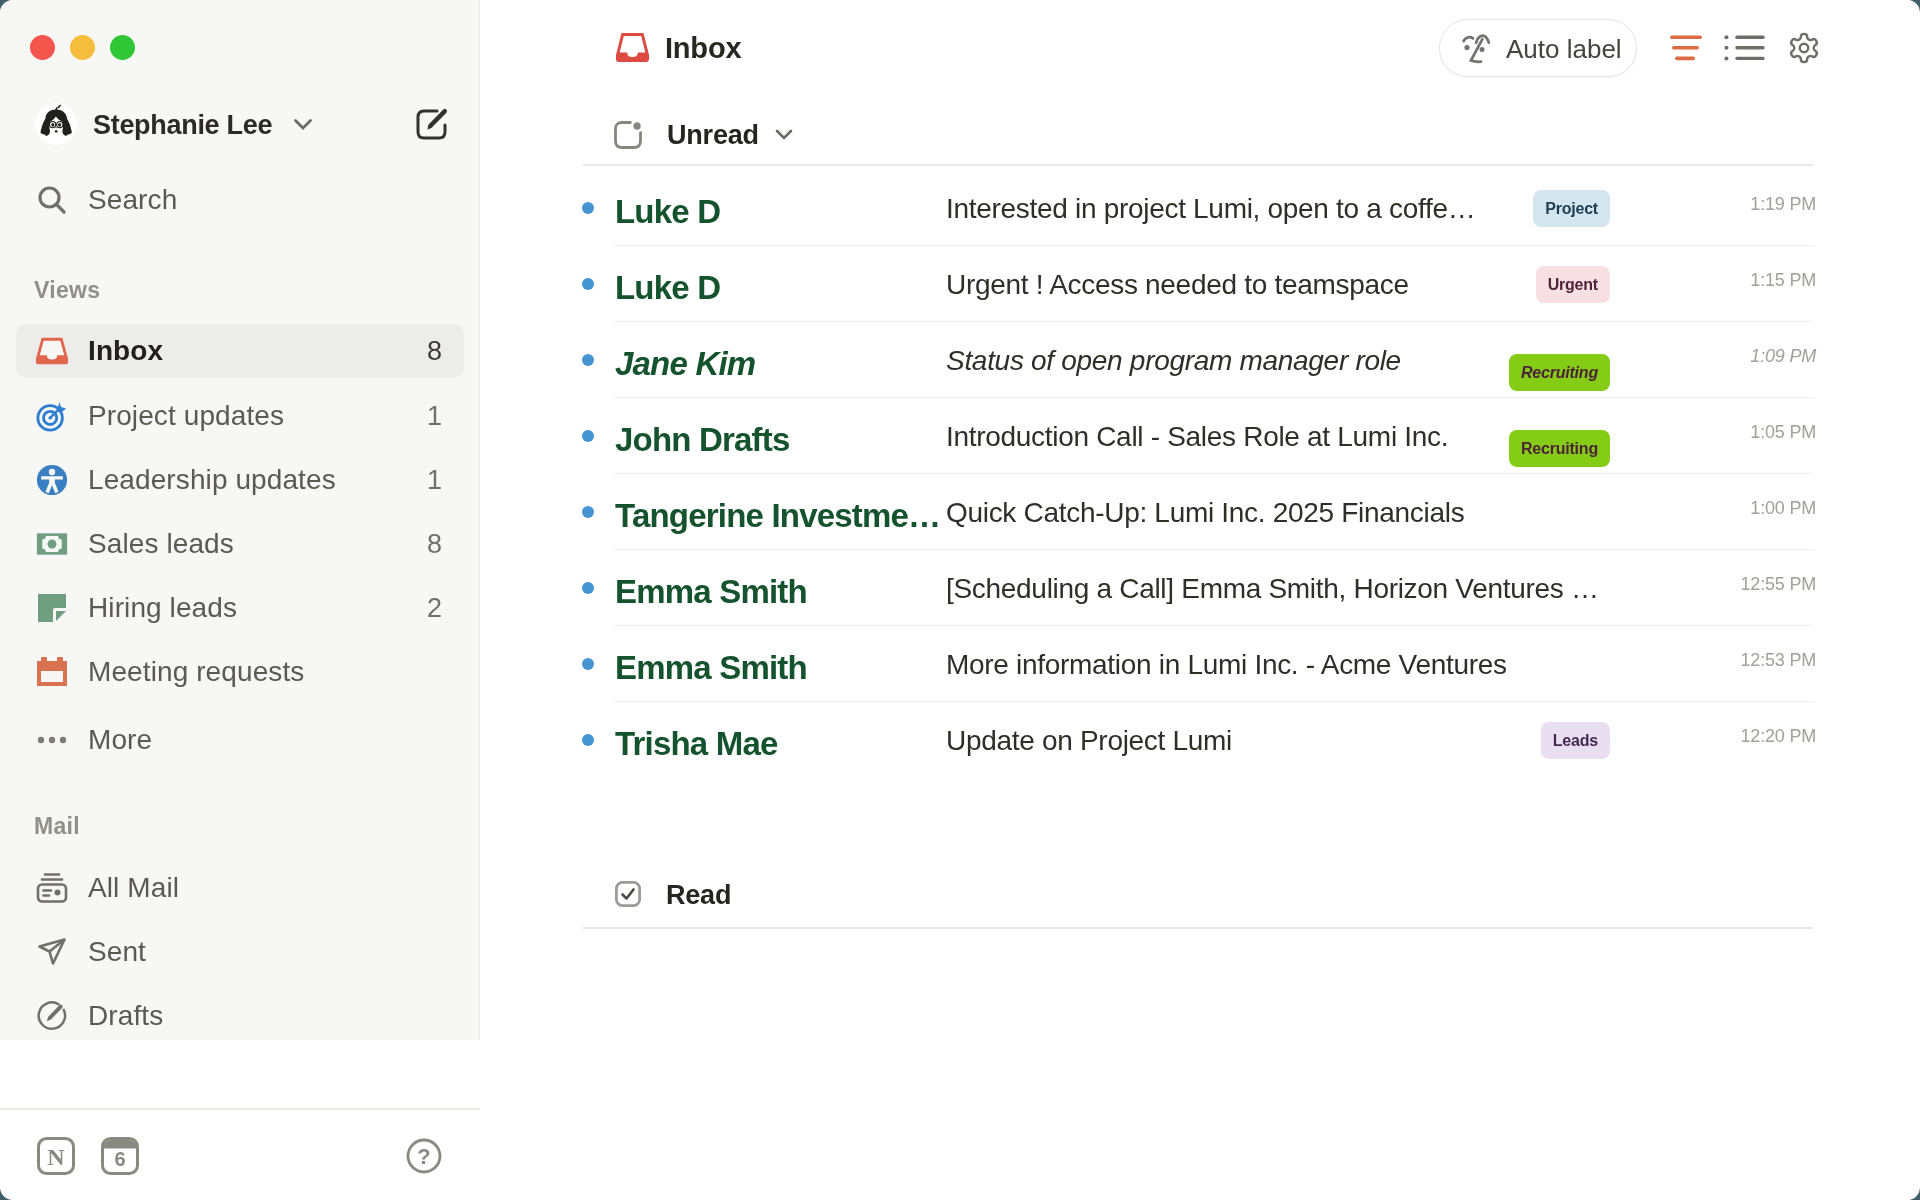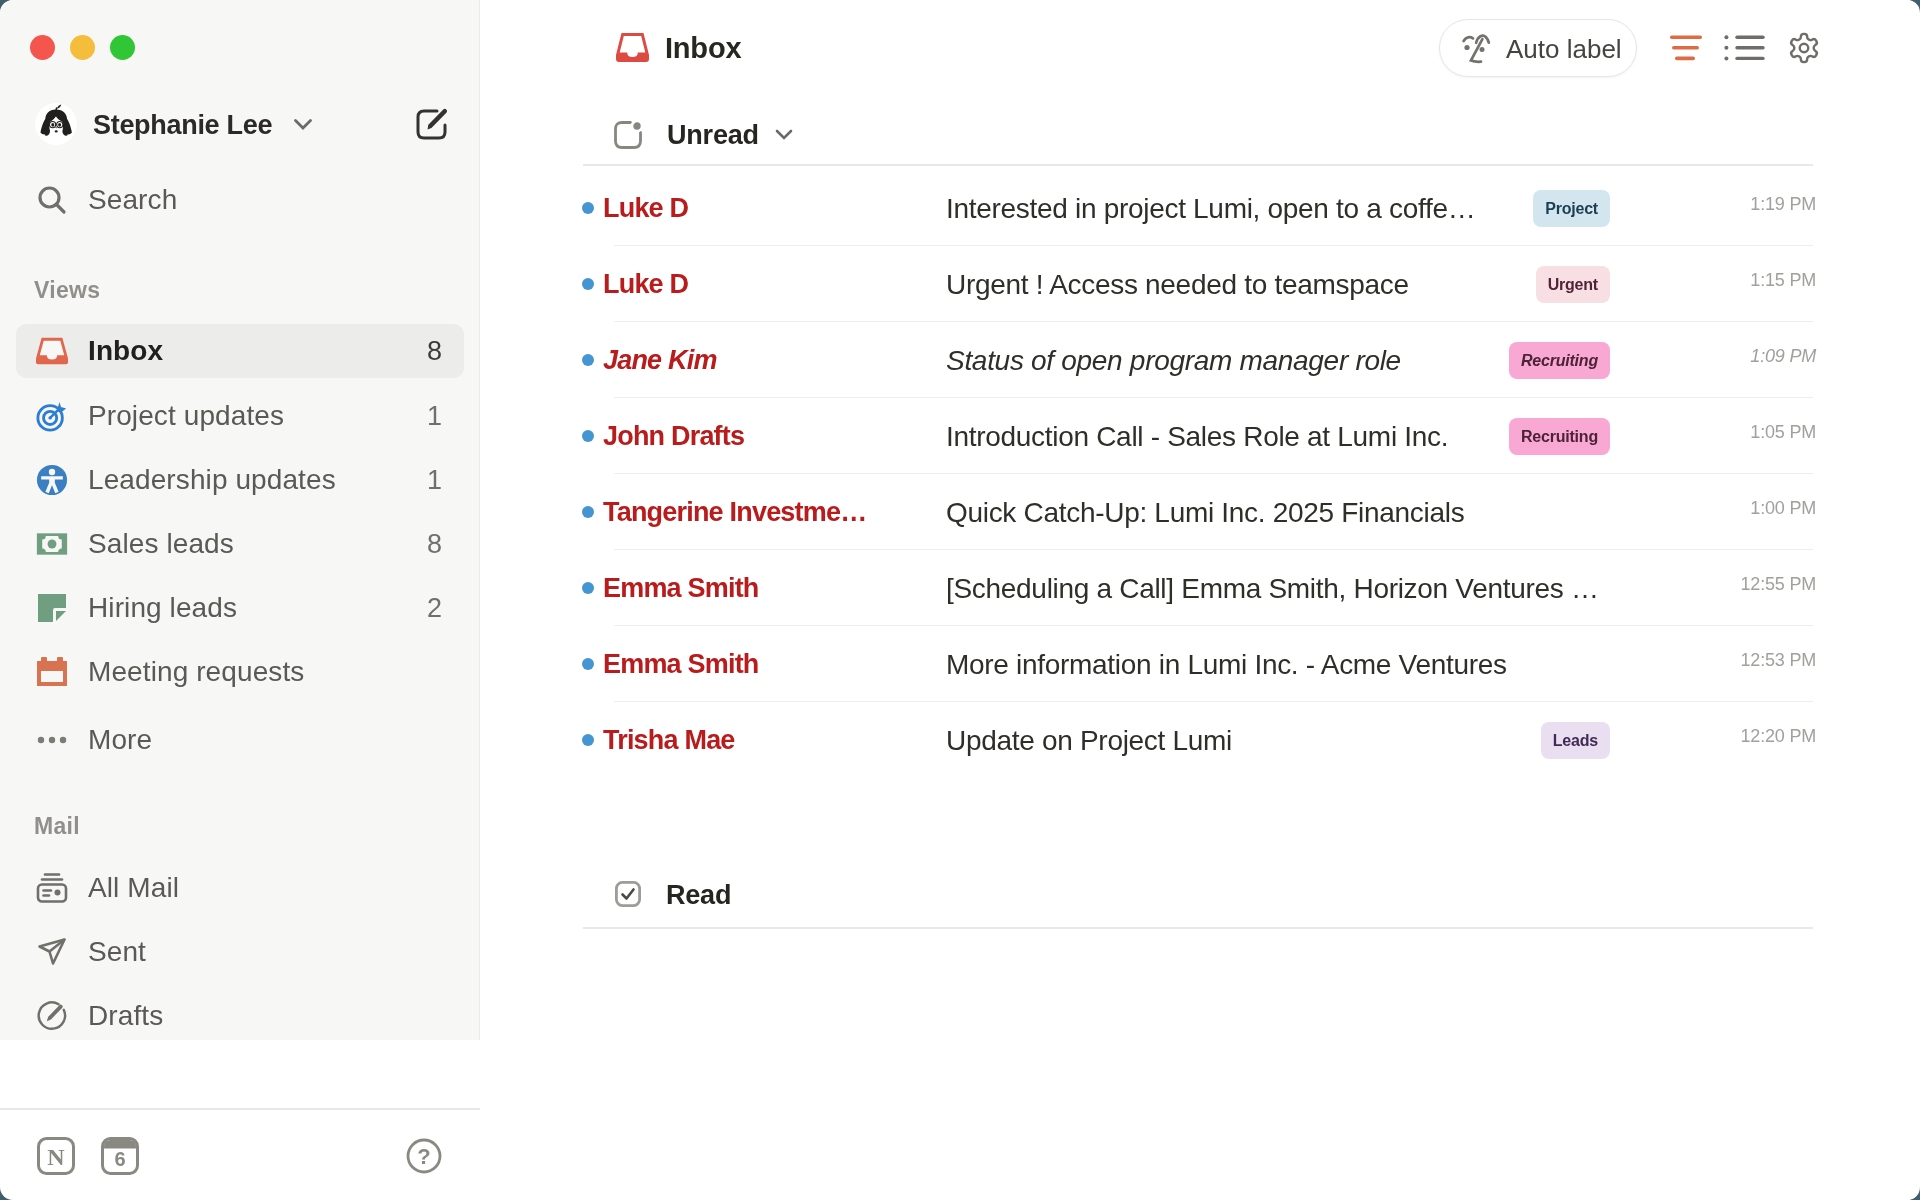--- a/index.html
+++ b/index.html
@@ -19,27 +19,27 @@
   .sel { position:absolute; left:16px; width:448px; top:324px; height:54px; background:#ececea; border-radius:10px; }
   
   .hdrtitle { position:absolute; left:185px; top:32px; font-size:29px; font-weight:700; color:#27261f; letter-spacing:-0.2px; }
   .autolabel { position:absolute; left:959px; top:19px; width:198px; height:58px; border:1.5px solid #e7e6e3; border-radius:29px; background:#fff; box-shadow:0 1px 3px rgba(0,0,0,0.05); }
   .autolabel .al-txt { position:absolute; left:66px; top:14px; font-size:26px; color:#454440; }
   .sechdr-txt { position:absolute; font-size:27px; font-weight:700; color:#26251f; letter-spacing:-0.2px; }
   .hdiv { position:absolute; left:103px; right:106px; height:1.5px; background:#e9e8e6; }
   .row { position:absolute; left:0; width:1439px; height:76px; }
   .rowline::after { content:''; position:absolute; left:134px; right:106px; bottom:0; height:1.5px; background:#efeeec; }
   .row .udot { position:absolute; left:102px; top:32px; width:12px; height:12px; border-radius:50%; background:#4695d3; }
-  .row .sender { position:absolute; left:123px; top:23px; font-size:27px; font-weight:700; color:#b91c1c; letter-spacing:-0.8px; white-space:nowrap; }
+  .row .sender { position:absolute; left:135px; top:23px; font-size:33px; font-weight:700; color:#14532d; letter-spacing:-0.8px; white-space:nowrap; }
   .row .subj { position:absolute; left:466px; top:23px; font-size:28px; color:#2f2e29; letter-spacing:-0.3px; white-space:nowrap; }
   .row .chip { position:absolute; right:309px; top:20px; height:37px; line-height:37px; border-radius:8px; padding:0 12px; font-size:16px; font-weight:700; letter-spacing:-0.2px; }
   .row .time { position:absolute; right:103px; top:24px; font-size:18px; color:#a1a09c; letter-spacing:-0.2px; }
   .c-blue { background:#d3e5ef; color:#1d3d52; }
   .c-red { background:#f8dfe3; color:#512337; }
-  .c-pink { background:#f9a8d4; color:#4c2337; }
+  .c-pink { background:#84cc16; color:#4c2337;margin-top:12px; }
   .c-purple { background:#e9dff1; color:#412a54; }
 </style>
 </head>
 <body>
 <div class="window">
   <div class="sidebar">
     <div class="tl" style="left:30px; background:#f4564e;"></div>
     <div class="tl" style="left:70px; background:#f5bd3c;"></div>
     <div class="tl" style="left:110px; background:#31c635;"></div>
 

